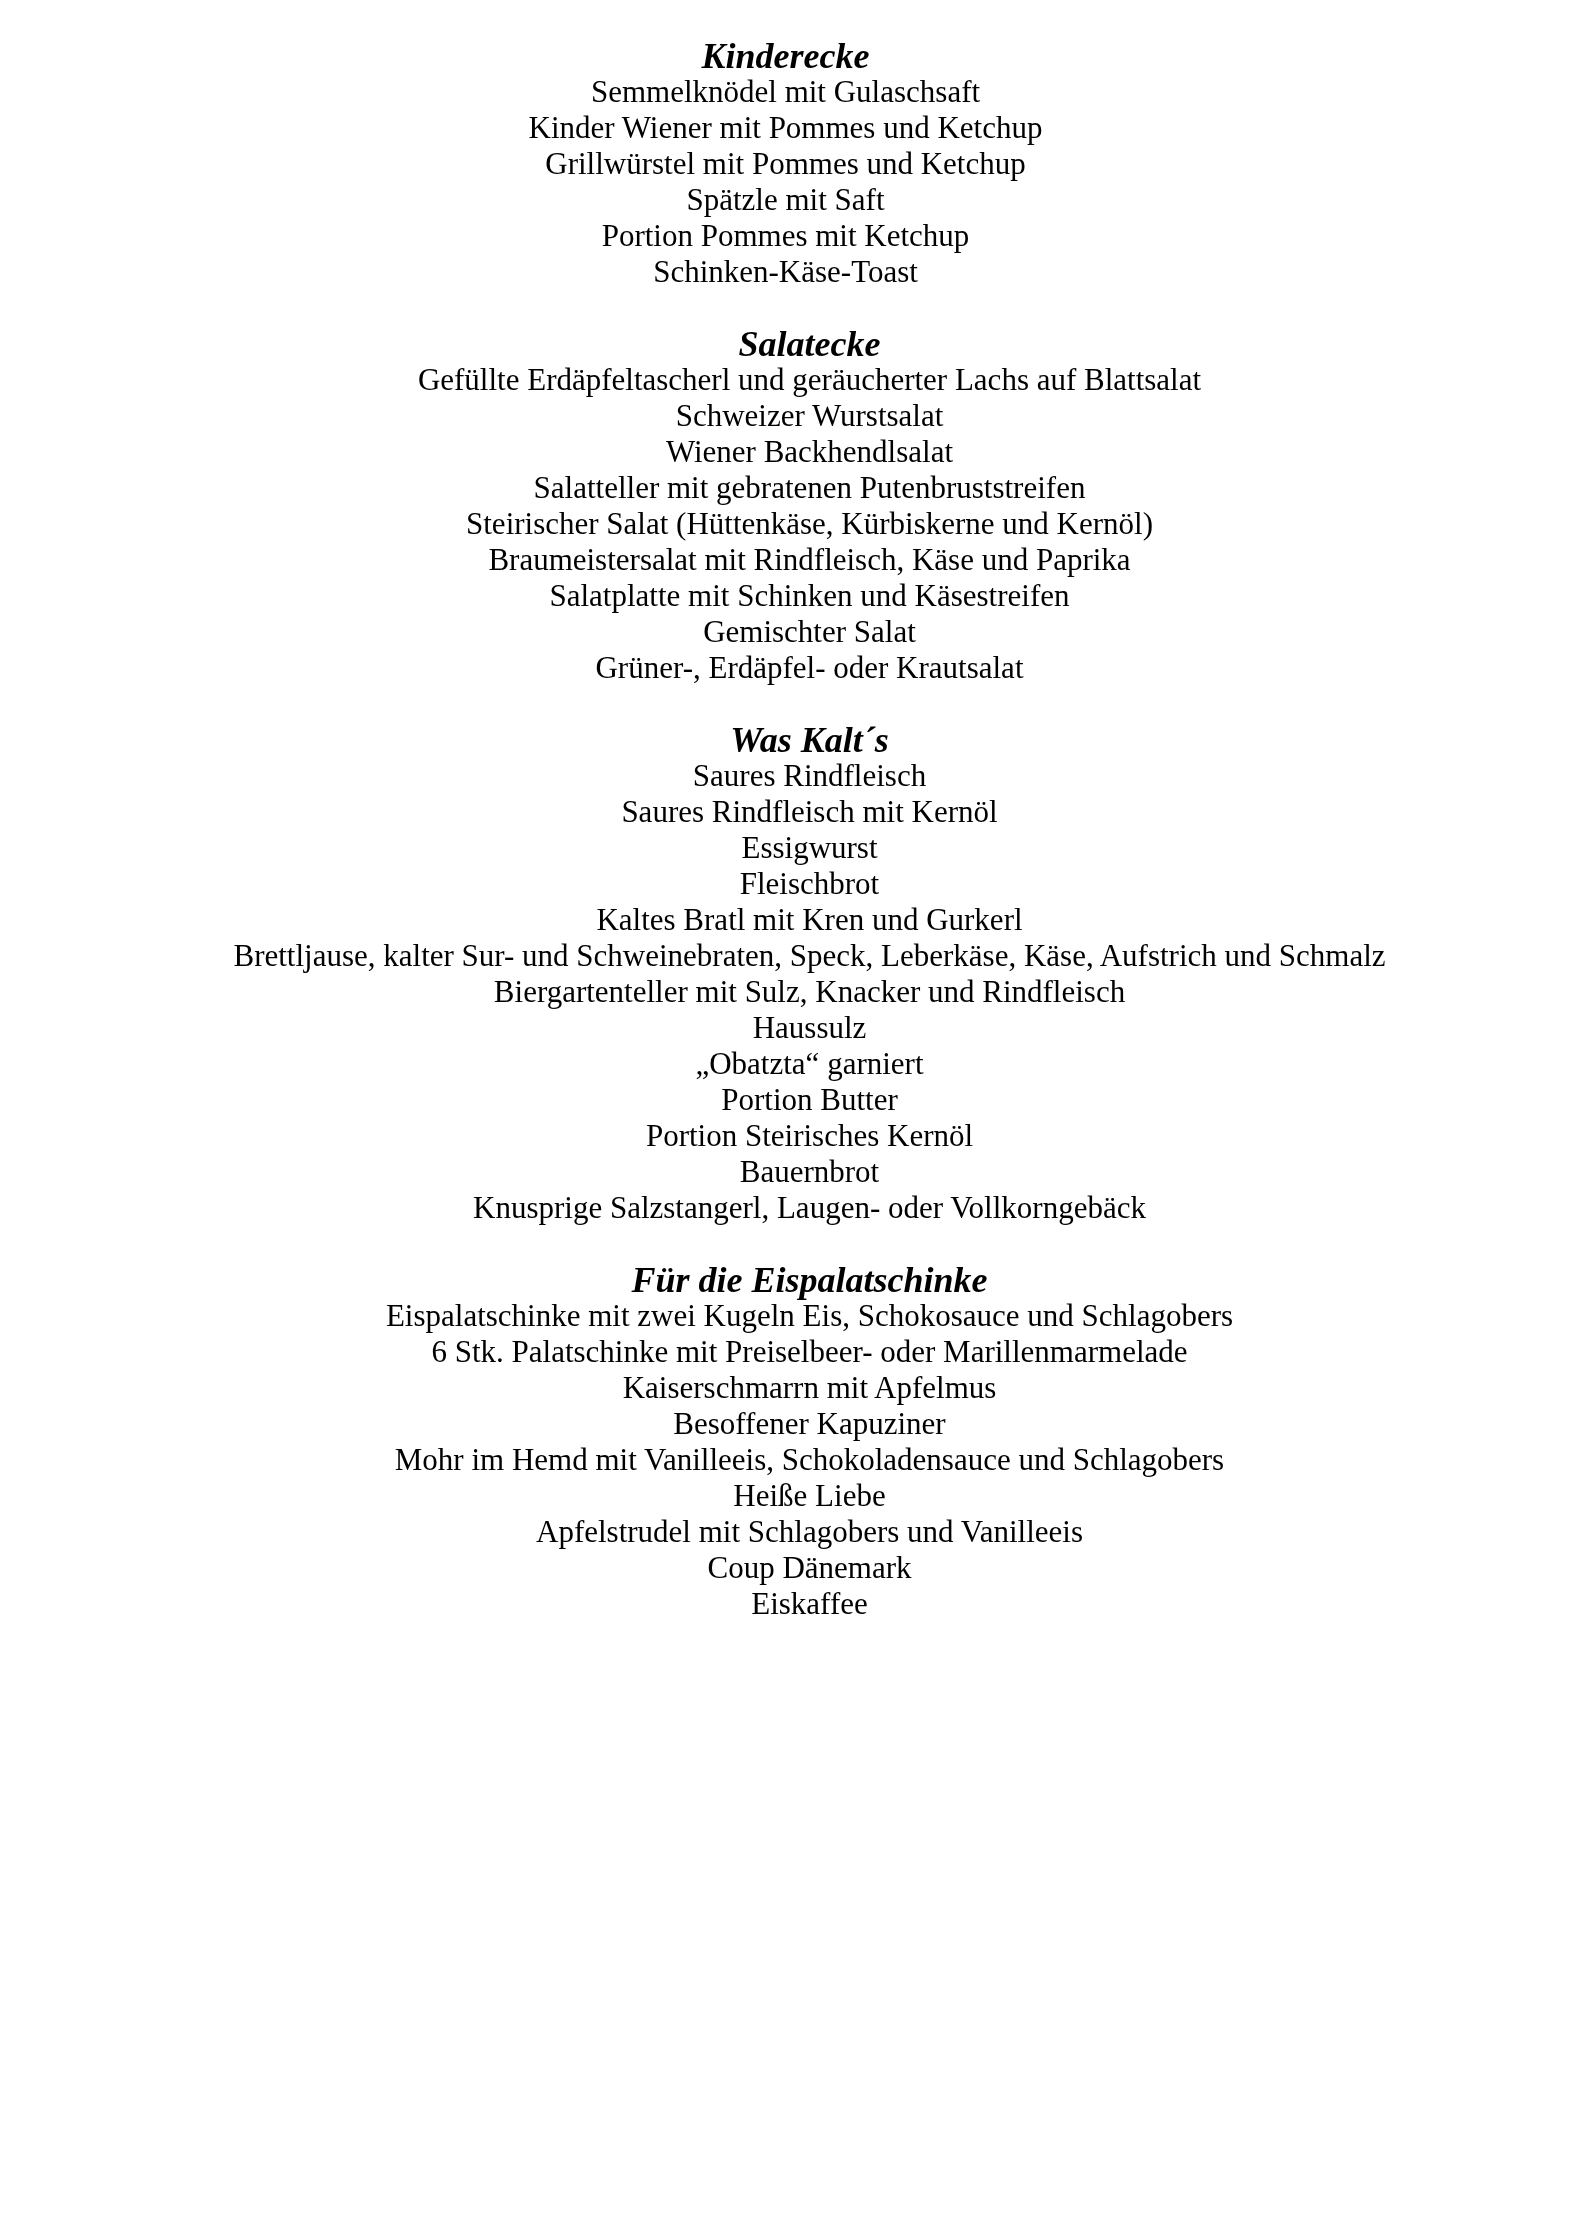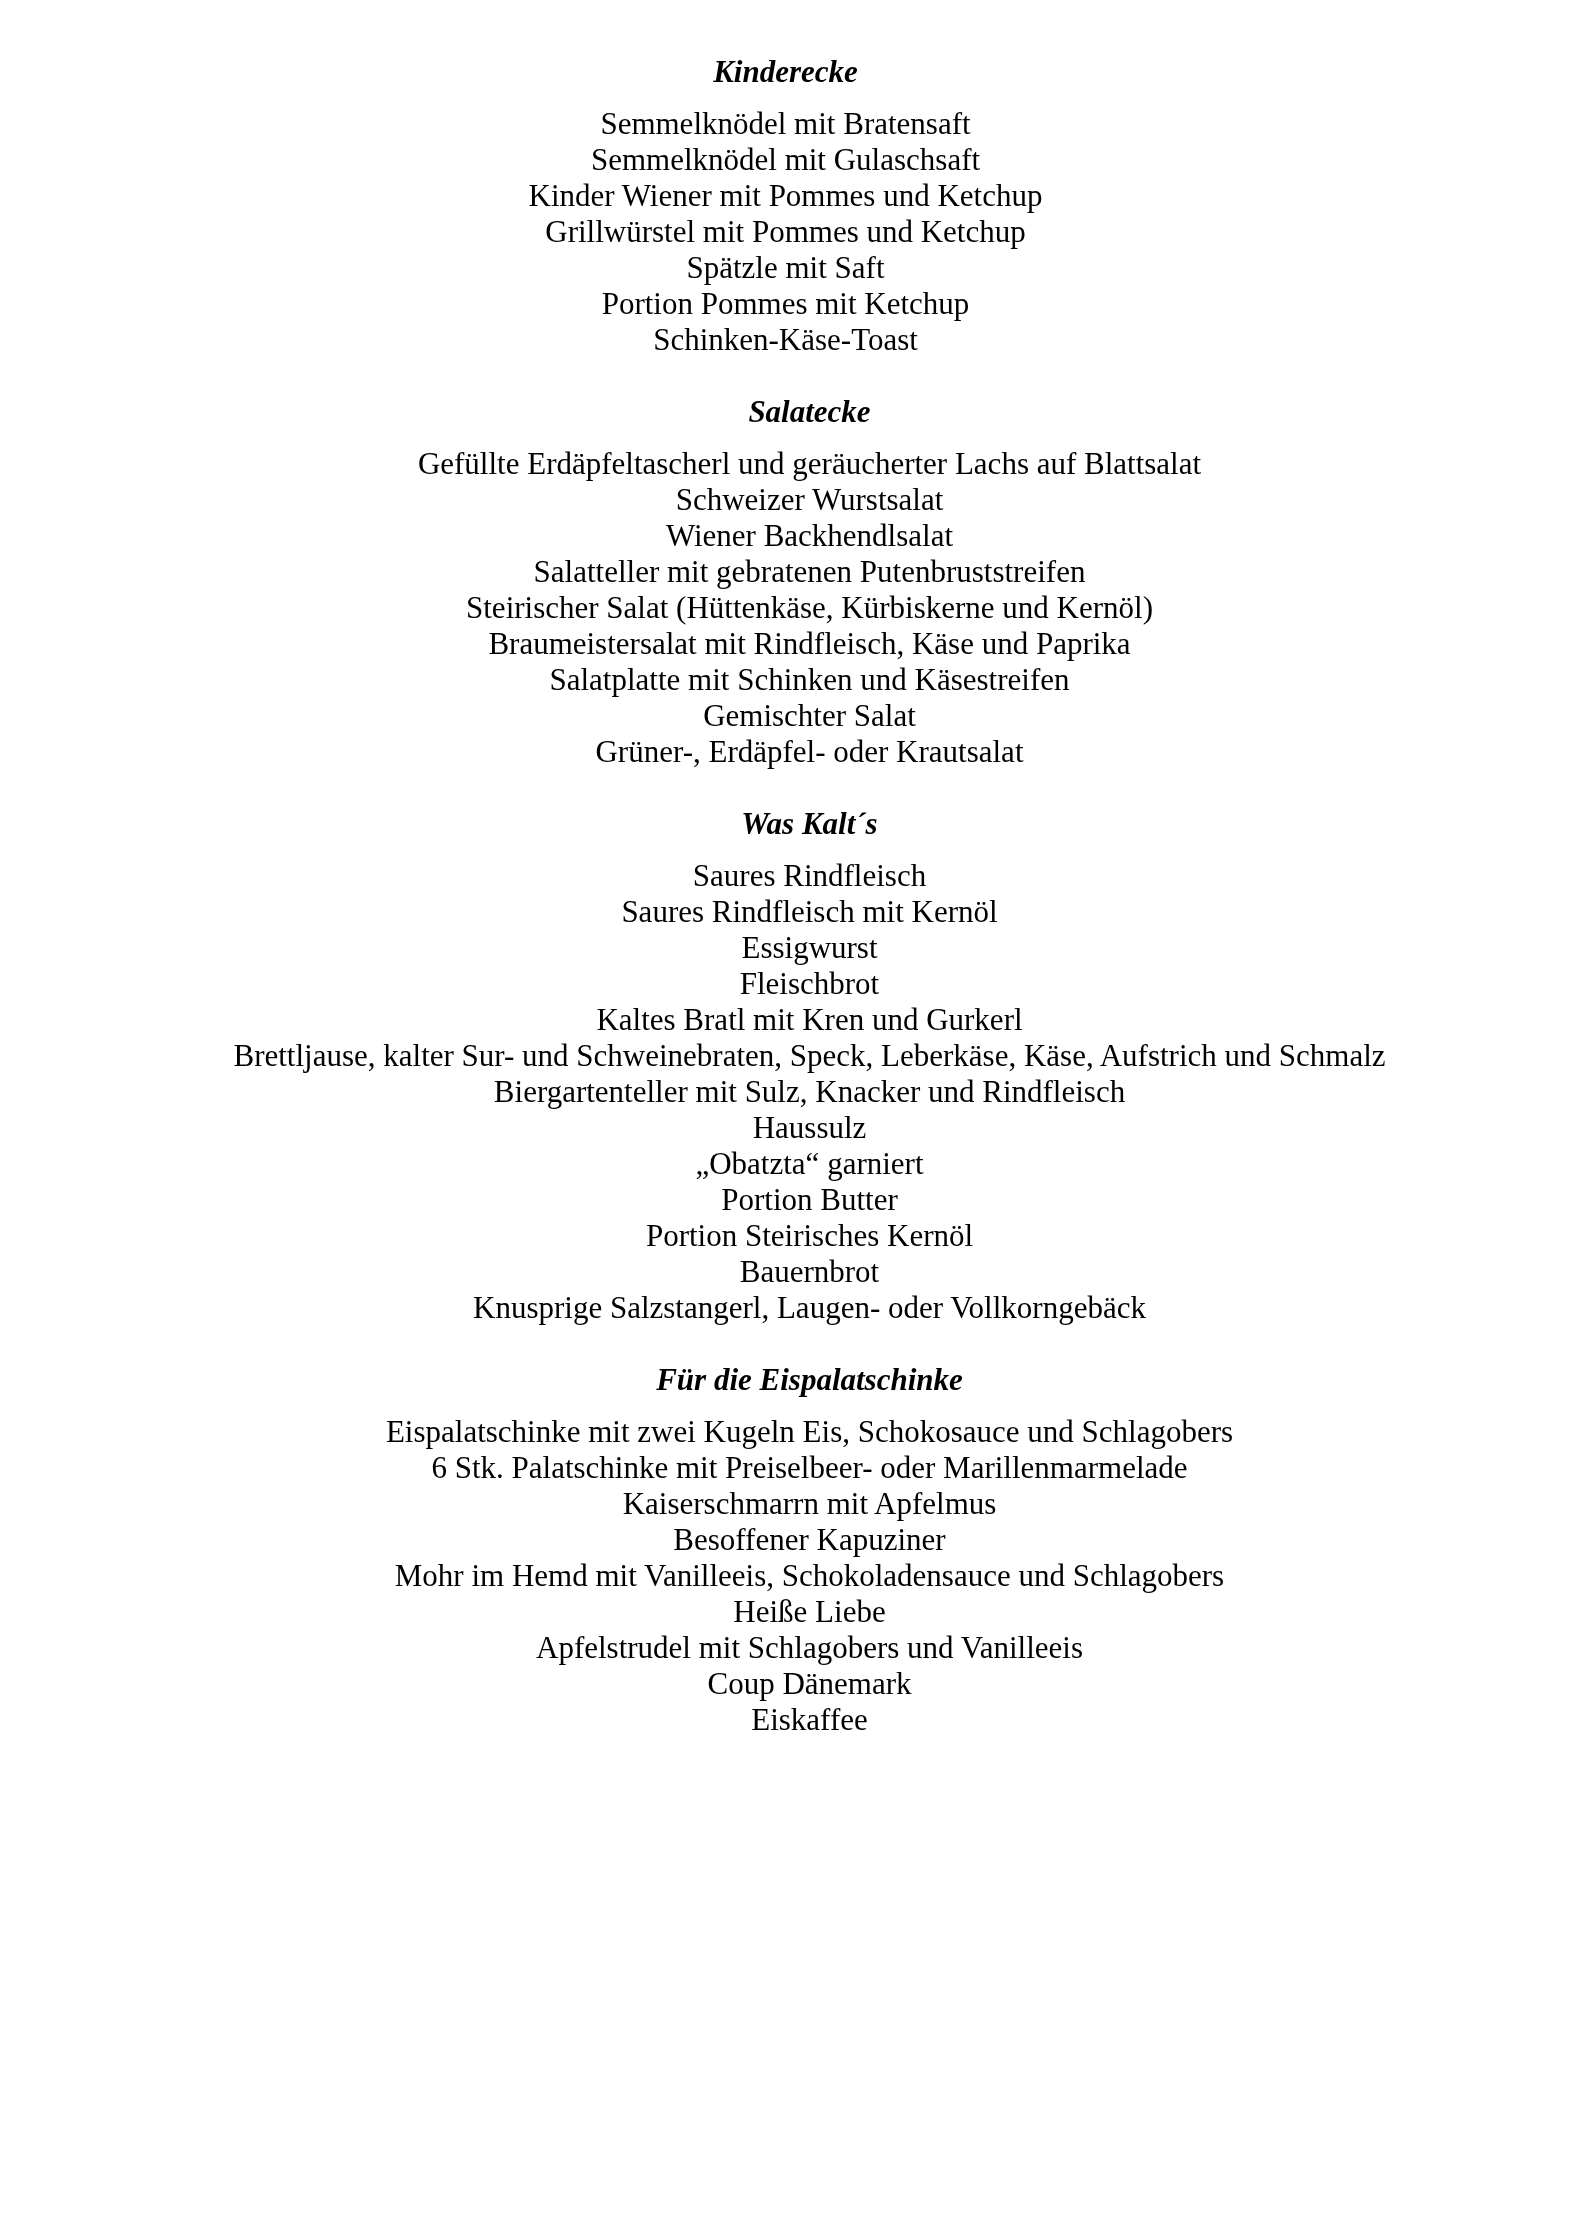--- a/index.html
+++ b/index.html
@@ -24,40 +24,39 @@
     text-align: center;
   }
   section.menu-section {
     margin: 0;
   }
   section.menu-section + section.menu-section {
     margin-top: 36px;
     padding-left: 48px;
   }
   .section-title {
-    margin: 16px;
-    font-size: 31px;
+    margin: 0;
+    font-size: 36px;
     line-height: 36px;
     font-weight: bold;
     font-style: italic;
   }
   .menu-item {
     margin: 0;
     font-weight: normal;
     font-style: normal;
     white-space: nowrap;
   }
 </style>
 </head>
 <body>
 
 <div class="page">
     <section class="menu-section">
       <h2 class="section-title">Kinderecke</h2>
-      <p class="menu-item">Semmelknödel mit Bratensaft</p>
       <p class="menu-item">Semmelknödel mit Gulaschsaft</p>
       <p class="menu-item">Kinder Wiener mit Pommes und Ketchup</p>
       <p class="menu-item">Grillwürstel mit Pommes und Ketchup</p>
       <p class="menu-item">Spätzle mit Saft</p>
       <p class="menu-item">Portion Pommes mit Ketchup</p>
       <p class="menu-item">Schinken-Käse-Toast</p>
     </section>
     <section class="menu-section">
       <h2 class="section-title">Salatecke</h2>
       <p class="menu-item">Gefüllte Erdäpfeltascherl und geräucherter Lachs auf Blattsalat</p>

